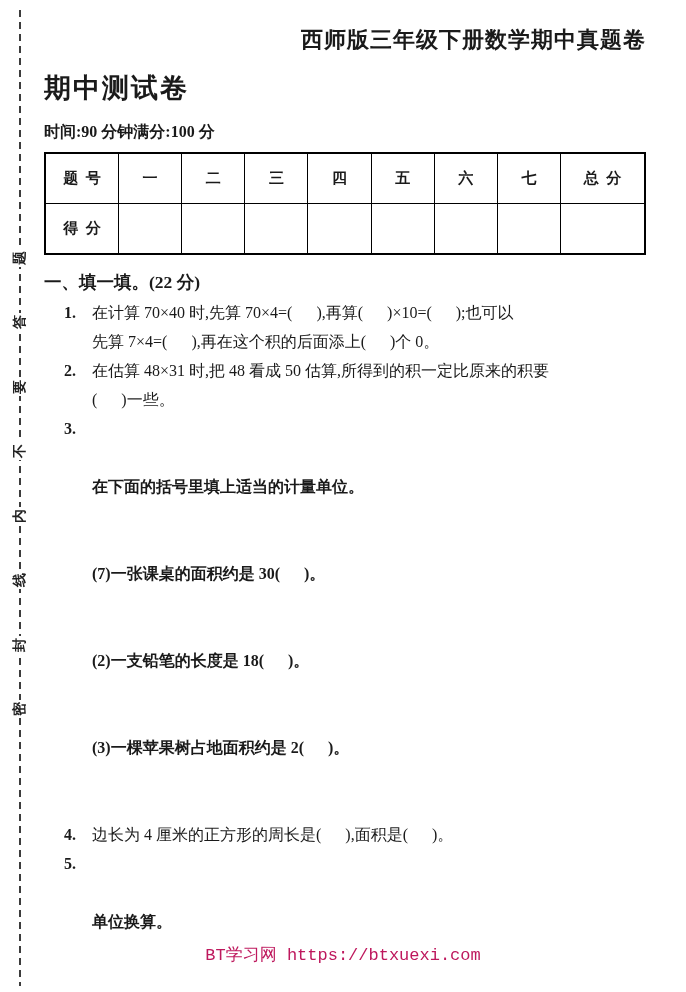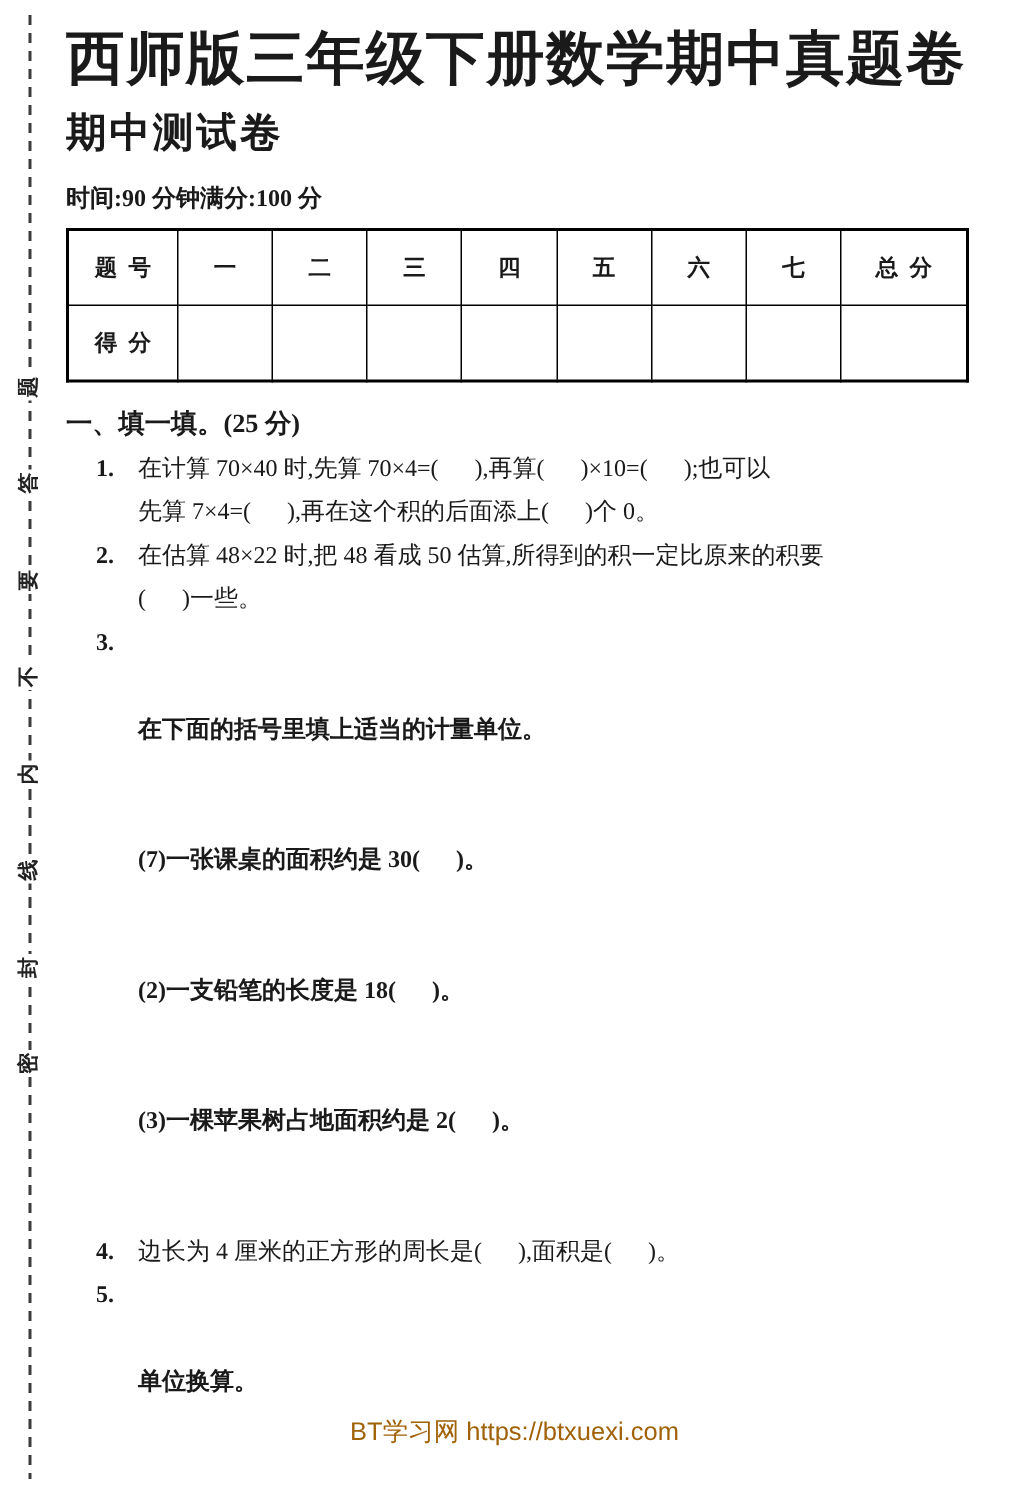--- a/index.html
+++ b/index.html
@@ -15,21 +15,21 @@
     background:repeating-linear-gradient(to bottom,#3c3c3c 0 7px,transparent 7px 12px);
   }
   .bchar{
     position:absolute;left:-2px;width:18px;height:18px;line-height:18px;
     text-align:center;background:#ffffff;transform:rotate(-90deg);
     font-size:14px;font-weight:bold;color:#222;
   }
   
   .content{position:absolute;left:44px;top:12px;width:602px;}
   .title{
-    margin:10px 0 0;font-size:39px;line-height:36px;font-weight:bold;text-align:left;
+    margin:10px 0 0;font-size:22px;line-height:36px;font-weight:bold;text-align:right;
     font-family:"Liberation Sans","DejaVu Sans",sans-serif;letter-spacing:1px;
   }
   .subtitle{
     margin:14px 0 0;font-size:27px;line-height:32px;font-weight:bold;
     font-family:"Liberation Sans","DejaVu Sans",sans-serif;letter-spacing:2px;
   }
   .meta{display:flex;margin-top:18px;
     font-size:16px;font-weight:bold;white-space:pre-wrap;}
   
   table.score{width:100%;border-collapse:collapse;margin-top:9px;border:2px solid #000;}
@@ -41,22 +41,22 @@
   .section-heading{margin:15px 0 4px;font-size:17.5px;line-height:24px;font-weight:bold;}
   .q{display:flex;padding-left:20px;}
   .qnum{flex:none;width:28px;font-weight:bold;font-size:16px;line-height:29px;}
   .qtext{flex:1;font-size:16px;line-height:29px;white-space:pre-wrap;}
   .subline{white-space:pre-wrap;font-weight:bold;}
   .unit-row{display:flex;align-items:flex-end;}
   .unit-row .u0{width:48%;}
   
   .footer{
     position:absolute;left:0;right:0;bottom:26px;text-align:center;
-    font-size:17px;color:#a16207;
-    font-family:Liberation Sans, sans-serif;
+    font-size:17px;color:#be185d;
+    font-family:Liberation Mono, monospace;
   }
 </style>
 </head>
 <body>
 
 <div class="binding">
   <div class="dash-line"></div>
   <span class="bchar" style="top:239px">题</span>
   <span class="bchar" style="top:303px">答</span>
   <span class="bchar" style="top:368px">要</span>
@@ -107,31 +107,31 @@
       <td></td>
       <td></td>
       <td></td>
       <td></td>
       <td></td>
       <td></td>
     </tr>
   </tbody>
     </table>
 
-  <div class="section-heading">一、填一填。(25 分)</div>
+  <div class="section-heading">一、填一填。(22 分)</div>
 
   <div class="q">
     <span class="qnum">1.</span>
     <div class="qtext">在计算 70×40 时,先算 70×4=(      ),再算(      )×10=(      );也可以
 先算 7×4=(      ),再在这个积的后面添上(      )个 0。</div>
   </div>
 
   <div class="q">
     <span class="qnum">2.</span>
-    <div class="qtext">在估算 48×22 时,把 48 看成 50 估算,所得到的积一定比原来的积要
+    <div class="qtext">在估算 48×31 时,把 48 看成 50 估算,所得到的积一定比原来的积要
 (      )一些。</div>
   </div>
 
   <div class="q">
     <span class="qnum">3.</span>
     <div class="qtext">
       <div class="subline">在下面的括号里填上适当的计量单位。</div>
       <div class="subline">(7)一张课桌的面积约是 30(      )。</div>
       <div class="subline">(2)一支铅笔的长度是 18(      )。</div>
       <div class="subline">(3)一棵苹果树占地面积约是 2(      )。</div>

